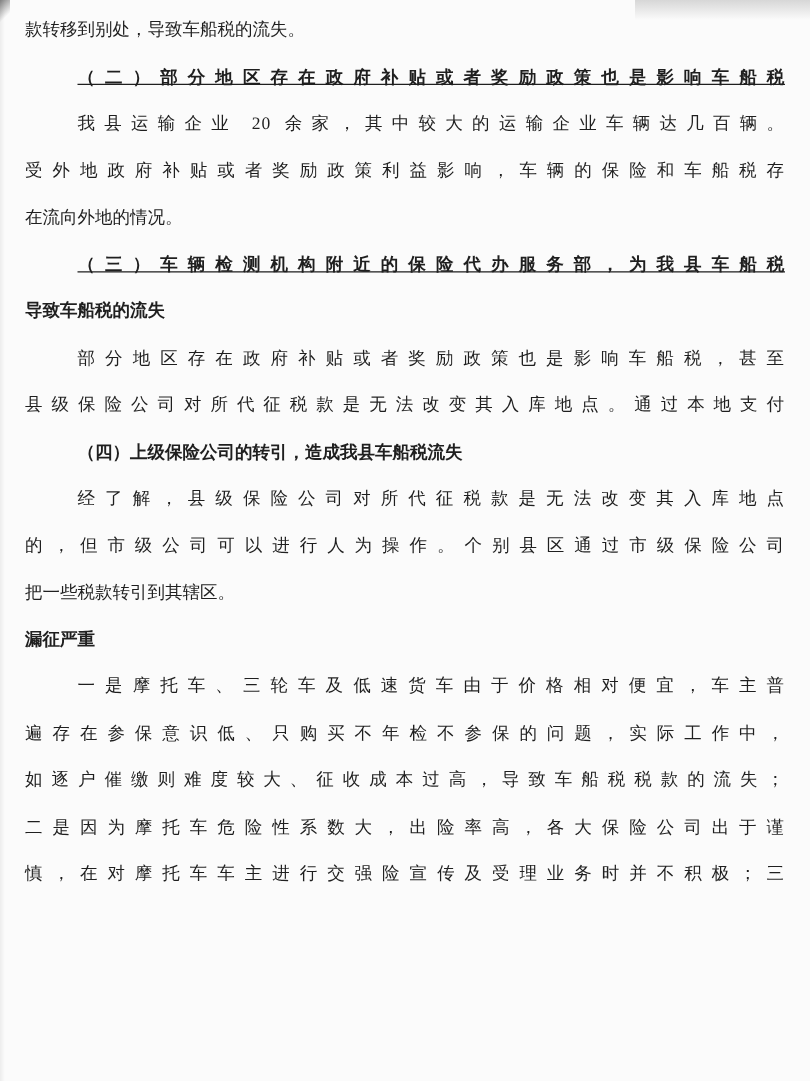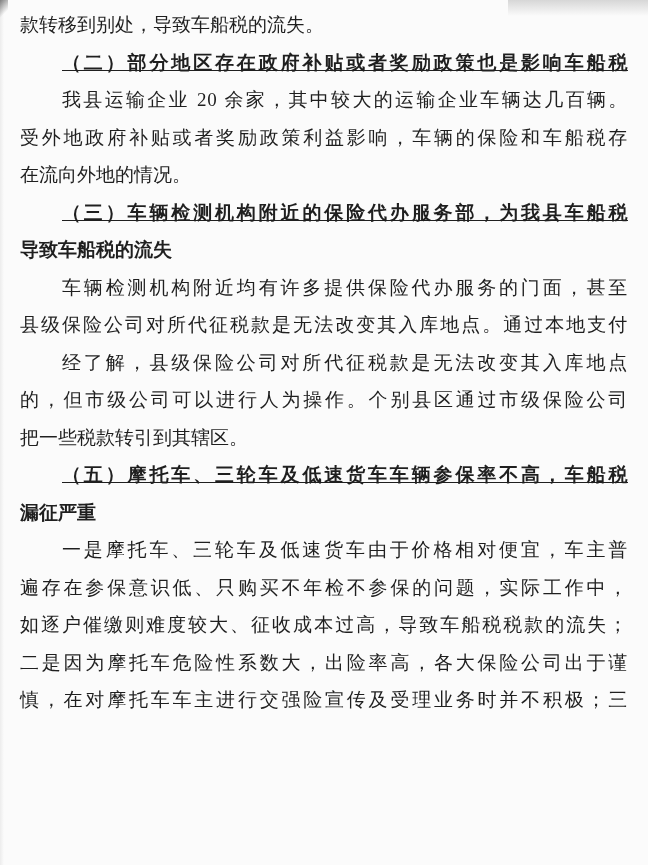--- a/index.html
+++ b/index.html
@@ -33,21 +33,21 @@
   .artifact-left {
     position: absolute; top: 0; left: 0; bottom: 0;
     width: 4px;
     background: linear-gradient(90deg, rgba(0,0,0,.06), rgba(0,0,0,0));
   }
   .doc {
     position: relative;
     padding: 6px 20px 0 20px;
   }
   .ln {
-    font-size: 19px;
+    font-size: 14px;
     line-height: 37.5px;
     height: 37.5px;
     white-space: nowrap;
     text-align: justify;
     color: var(--ink);
   }
   .ln.ind { text-indent: 42px; }
   .ln.b { font-weight: 700; }
   
   .ln.fill { letter-spacing: 0.72px; text-align-last: justify; }
@@ -62,26 +62,26 @@
   <div class="artifact-tr"></div>
 
   <div class="doc">
     <div class="ln">款转移到别处，导致车船税的流失。</div>
     <div class="ln b ind fill">（二）部分地区存在政府补贴或者奖励政策也是影响车船税</div>
     <div class="ln ind fill">我县运输企业 20 余家，其中较大的运输企业车辆达几百辆。</div>
     <div class="ln fill">受外地政府补贴或者奖励政策利益影响，车辆的保险和车船税存</div>
     <div class="ln">在流向外地的情况。</div>
     <div class="ln b ind fill">（三）车辆检测机构附近的保险代办服务部，为我县车船税</div>
     <div class="ln b">导致车船税的流失</div>
-    <div class="ln ind fill">车辆检测机构附近均有许多提供保险代办服务的门面，甚至</div>
+    <div class="ln ind fill">部分地区存在政府补贴或者奖励政策也是影响车船税，甚至</div>
     <div class="ln fill">县级保险公司对所代征税款是无法改变其入库地点。通过本地支付</div>
+    <div class="ln b ind">（四）上级保险公司的转引，造成我县车船税流失</div>
     <div class="ln ind fill">经了解，县级保险公司对所代征税款是无法改变其入库地点</div>
     <div class="ln fill">的，但市级公司可以进行人为操作。个别县区通过市级保险公司</div>
     <div class="ln">把一些税款转引到其辖区。</div>
-    <div class="ln b ind fill">（五）摩托车、三轮车及低速货车车辆参保率不高，车船税</div>
     <div class="ln b">漏征严重</div>
     <div class="ln ind fill">一是摩托车、三轮车及低速货车由于价格相对便宜，车主普</div>
     <div class="ln fill">遍存在参保意识低、只购买不年检不参保的问题，实际工作中，</div>
     <div class="ln fill">如逐户催缴则难度较大、征收成本过高，导致车船税税款的流失；</div>
     <div class="ln fill">二是因为摩托车危险性系数大，出险率高，各大保险公司出于谨</div>
     <div class="ln fill">慎，在对摩托车车主进行交强险宣传及受理业务时并不积极；三</div>
   </div>
 </div>
 
 </body></html>

